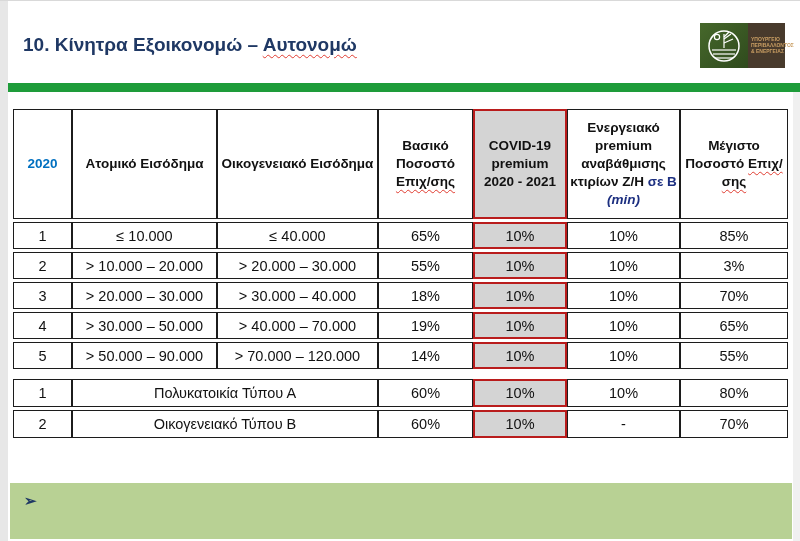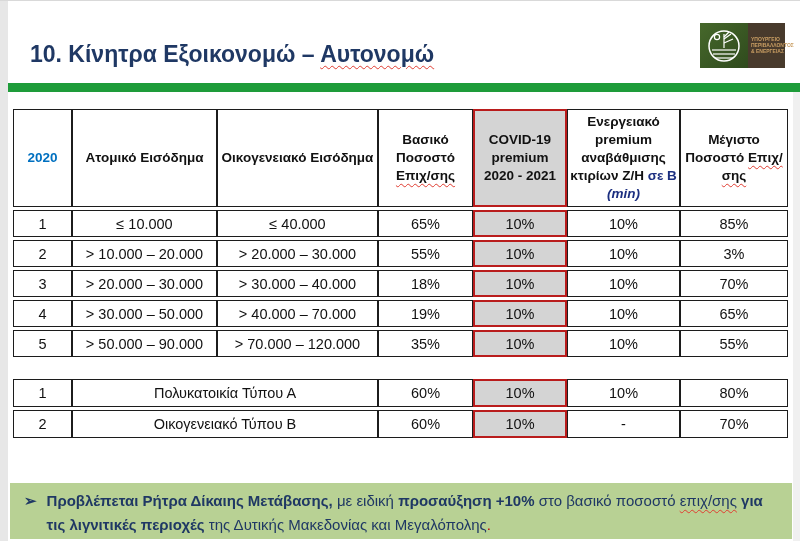--- a/index.html
+++ b/index.html
@@ -7,22 +7,22 @@
     width:800px;height:541px;position:relative;overflow:hidden;
     background:#ffffff;font-family:"Liberation Sans",sans-serif;
     -webkit-font-smoothing:antialiased;
   }
   .slide{position:absolute;inset:0;border-top:1px solid #d9d9d9;}
   .edge-strip-left{position:absolute;left:0;top:0;width:8px;height:541px;background:#e7e7e7;}
   .edge-strip-right{position:absolute;right:0;top:91px;width:7px;height:450px;background:#f0f0f0;}
 
   
   .page-title{
-    position:absolute;left:14px;top:24px;margin:16px;
-    font-size:23px;font-weight:bold;color:var(--navy,#1f3864);letter-spacing:0;
+    position:absolute;left:14px;top:24px;margin:9px;
+    font-size:19px;font-weight:bold;color:var(--navy,#1f3864);letter-spacing:0;
   }
   .squiggle{
     text-decoration-line:underline;text-decoration-style:wavy;
     text-decoration-color:var(--red,#e03c31);text-decoration-thickness:1px;
     text-underline-offset:3px;
   }
   .logo{position:absolute;left:700px;top:22px;width:85px;height:45px;display:flex;}
   .logo-green{
     width:48px;height:45px;background:linear-gradient(135deg,#46682b,#2f4a1d);
     display:flex;align-items:center;justify-content:center;
@@ -35,21 +35,21 @@
 
   
   table{border-collapse:separate;border-spacing:0 3px;table-layout:fixed;}
   .t1{position:absolute;left:13px;top:105px;width:775px;}
   .t2{position:absolute;left:13px;top:375px;width:775px;}
   td,th{
     border:1.6px solid #1c1c1c;text-align:center;vertical-align:middle;
     padding:0 2px;color:#111;background:#fff;box-sizing:border-box;
     font-size:14.5px;font-weight:normal;overflow:hidden;
   }
-  .t1 .head th{height:98px;font-size:13.5px;font-weight:bold;line-height:18px;}
+  .t1 .head th{height:110px;font-size:13.5px;font-weight:bold;line-height:18px;}
   .t1 .datarow td{height:27px;}
   .t2 td{height:28px;}
   .year-cell{font-size:19px;font-weight:bold;color:var(--blue,#0070c0);}
   .covid{background:var(--gray,#d4d4d4);border:2px solid #b91c1c;}
   .blue-strong{color:var(--darkblue,#1c2f80);font-weight:bold;}
   .blue-strong i{font-style:italic;}
 
   
   .note{
     position:absolute;left:10px;top:482px;width:782px;height:56px;
@@ -148,21 +148,21 @@
       <td>&gt; 40.000 – 70.000</td>
       <td>19%</td>
       <td class="covid">10%</td>
       <td>10%</td>
       <td>65%</td>
     </tr>
     <tr class="datarow">
       <td>5</td>
       <td>&gt; 50.000 – 90.000</td>
       <td>&gt; 70.000 – 120.000</td>
-      <td>35%</td>
+      <td>14%</td>
       <td class="covid">10%</td>
       <td>10%</td>
       <td>55%</td>
     </tr>
   </tbody>
     </table>
 
   <table class="t2">
     <colgroup>
       <col style="width:59px">
@@ -188,23 +188,14 @@
       <td>60%</td>
       <td class="covid">10%</td>
       <td>-</td>
       <td>70%</td>
     </tr>
   </tbody>
     </table>
 
   <div class="note">
     <span class="arrow">➢</span>
-    <div class="note-text">
-      <b>Προβλέπεται Ρήτρα Δίκαιης Μετάβασης,</b>
-      <span>με ειδική</span>
-      <b>προσαύξηση +10%</b>
-      <span>στο βασικό ποσοστό</span>
-      <span class="squiggle">επιχ/σης</span>
-      <b>για τις λιγνιτικές περιοχές</b>
-      <span>της Δυτικής Μακεδονίας και Μεγαλόπολης</span><span class="red-dot">.</span>
-    </div>
   </div>
 </div>
 
 </body></html>

